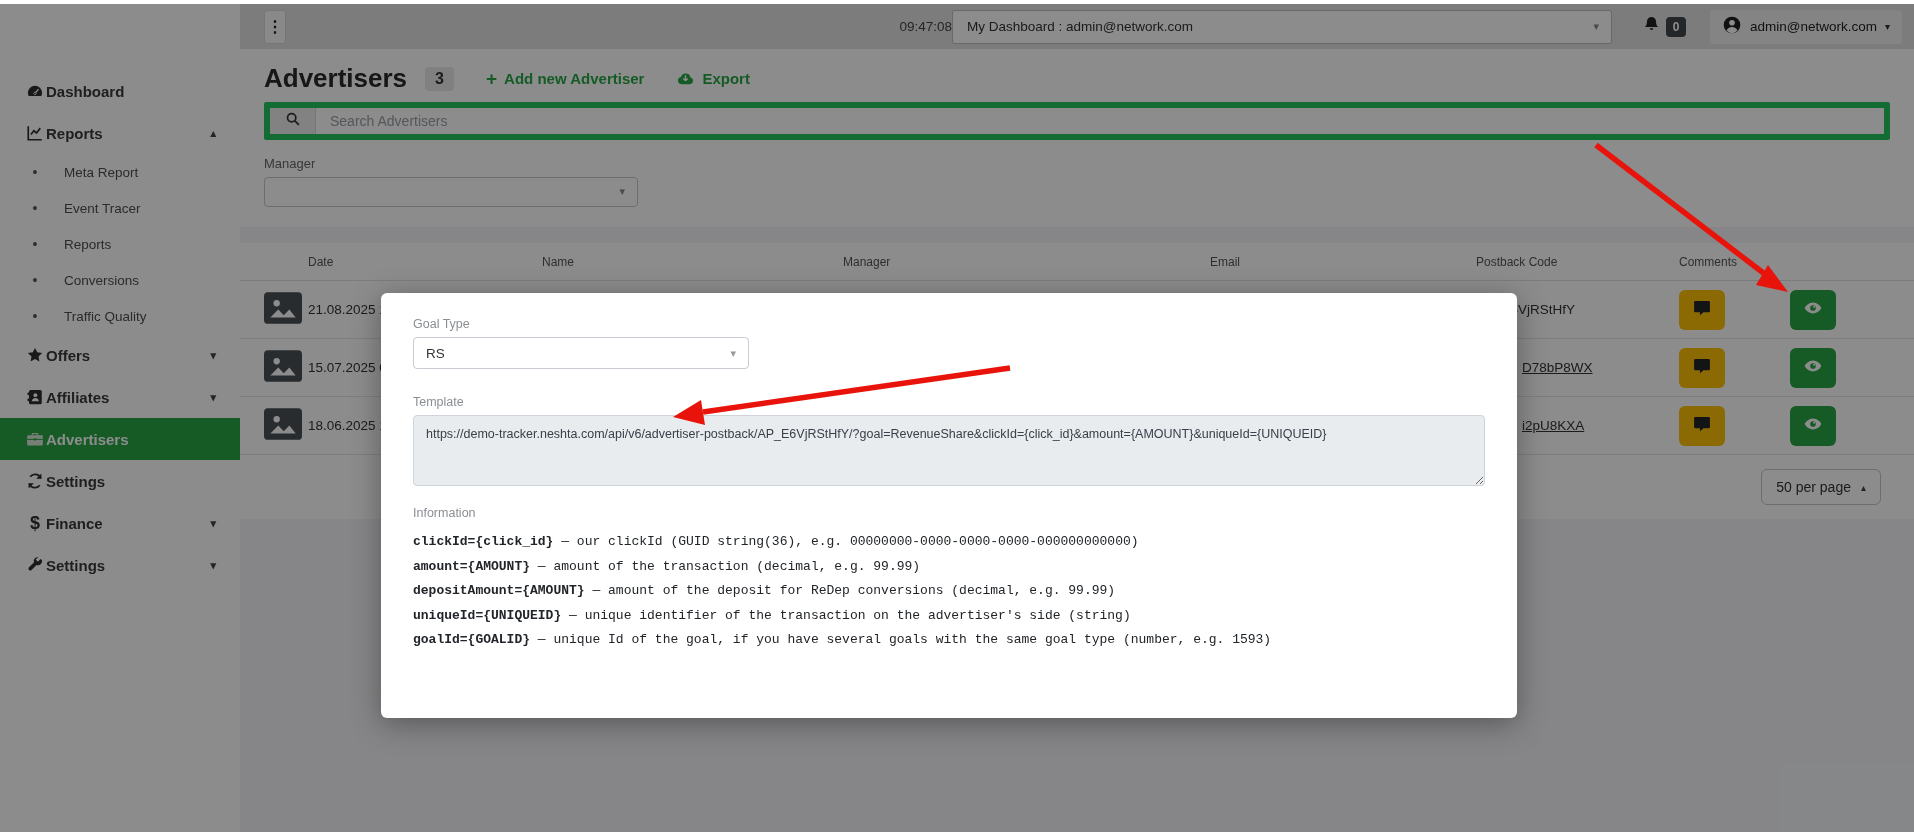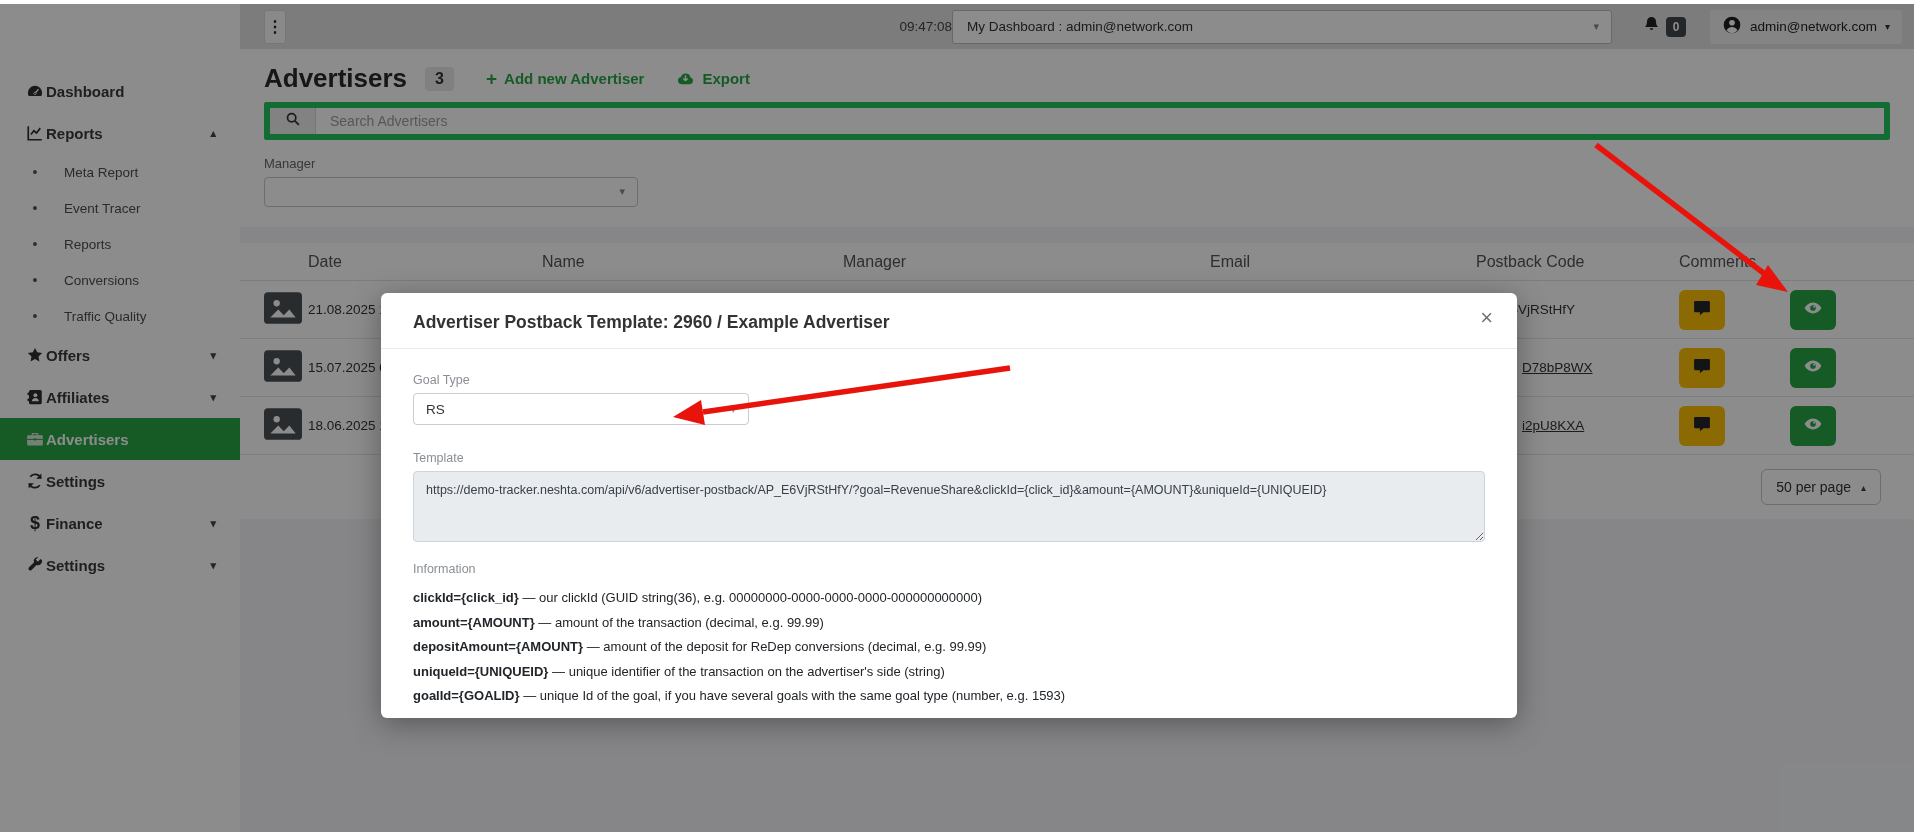--- a/index.html
+++ b/index.html
@@ -54,21 +54,21 @@
   .search-bar input::placeholder { color:#9aa0a6; }
   .manager-label { margin-top:16px; font-size:13px; color:#666; }
   .manager-select { margin-top:6px; width:374px; height:30px; background:#fff; border:1px solid #c7c7c7; border-radius:4px; position:relative; cursor:pointer; }
   .manager-select .caret { position:absolute; right:12px; top:7px; color:#888; font-size:11px; }
 
   .gap-band { height:16px; }
 
   .table-card { background:#fff; }
   .tgrid { display:grid; grid-template-columns:44px 234px 301px 367px 266px 203px auto; align-items:center; padding-left:24px; }
   .thead { height:38px; border-bottom:1px solid #dee2e6; }
-  .thead .th { font-size:16px; color:#555; }
+  .thead .th { font-size:12px; color:#555; }
   .trow { height:58px; border-bottom:1px solid #e3e6e9; font-size:13.5px; color:#333; }
   .trow .name { font-weight:bold; color:#222; }
   .trow .mgr { color:#28a745; cursor:pointer; }
   .thumb { width:38px; height:32px; }
   .clip-ind { padding-left:46px;text-decoration:underline; }
   .actions { display:flex; align-items:center; }
   .sq-btn { width:46px; height:40px; border:none; border-radius:6px; display:flex; align-items:center; justify-content:center; cursor:pointer; }
   .sq-btn svg { width:20px; height:20px; }
   .btn-comment { background:#ffc107; }
   .btn-eye { background:#28a745; margin-left:65px; }
@@ -82,21 +82,21 @@
   .modal-header { position:relative; padding:19px 32px 15px 32px; border-bottom:1px solid #e9ecef; }
   .modal-title { font-size:17.5px; font-weight:bold; color:#333; }
   .modal-close { position:absolute; right:24px; top:14px; font-size:22px; color:#000; opacity:.55; background:none; border:none; cursor:pointer; line-height:1; }
   .modal-body { padding:24px 32px 0 32px; }
   .fld-label { font-size:12.5px; color:#8a8f94; }
   .goal-select { margin-top:6px; width:336px; height:32px; border:1px solid #c7cdd3; border-radius:4px; position:relative; display:flex; align-items:center; padding:0 12px; font-size:13.5px; color:#333; cursor:pointer; background:#fff; }
   .goal-select .caret { position:absolute; right:12px; color:#999; font-size:11px; }
   .tpl-label { margin-top:26px; }
   .tpl-area { margin-top:6px; width:100%; height:71px; background:#e9ecef; border:1px solid #ced4da; border-radius:4px; resize:vertical; padding:10px 12px; font-size:12.5px; color:#38404a; font-family:"Liberation Sans", sans-serif; line-height:1.4; }
   .info-label { margin-top:16px; }
-  .info-lines { margin-top:10px; }
+  .info-lines { margin-top:10px;font-family:Liberation Mono, monospace; }
   .info-line { font-size:13px; color:#212529; line-height:24.5px; }
   .info-line .b { font-weight:bold; }
 
   
   .arrow-svg { position:absolute; z-index:100; pointer-events:none; }
 </style>
 </head>
 <body>
 
 <div class="screen">
@@ -357,24 +357,20 @@
           <span>50 per page</span>
           <span class="caret">▴</span>
         </button>
       </div>
     </section>
   </div>
 
   <div class="backdrop"></div>
 
   <div class="modal">
-    <div class="modal-header">
-      <div class="modal-title">Advertiser Postback Template: 2960 / Example Advertiser</div>
-      <button class="modal-close">×</button>
-    </div>
     <div class="modal-body">
       <div class="fld-label">Goal Type</div>
       <div class="goal-select">
         <span>RS</span>
         <span class="caret">▾</span>
       </div>
       <div class="fld-label tpl-label">Template</div>
       <textarea class="tpl-area" readonly="" style="">https://demo-tracker.neshta.com/api/v6/advertiser-postback/AP_E6VjRStHfY/?goal=RevenueShare&amp;clickId={click_id}&amp;amount={AMOUNT}&amp;uniqueId={UNIQUEID}</textarea>
       <div class="fld-label info-label">Information</div>
       <div class="info-lines">

